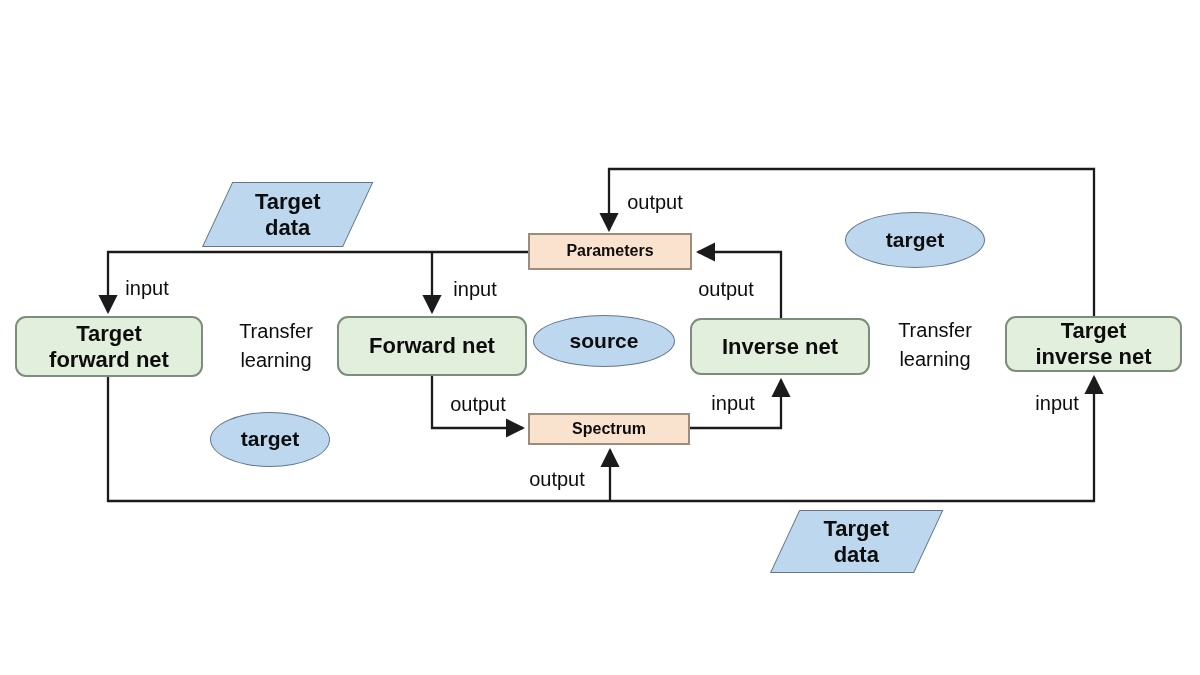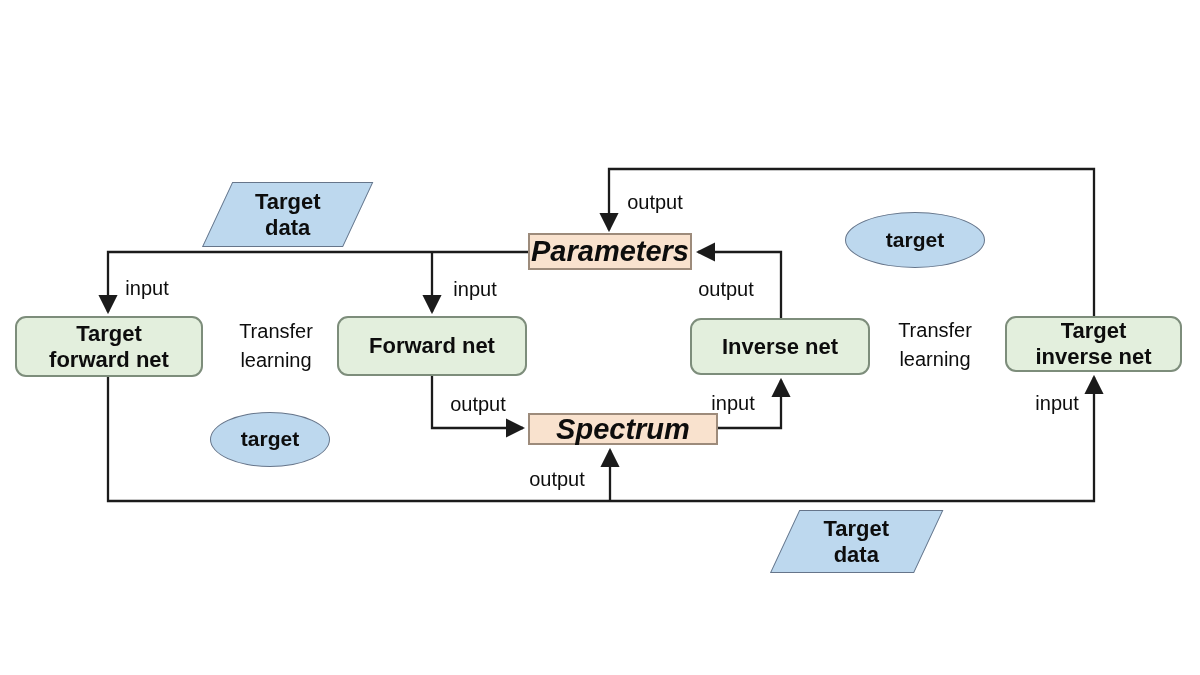--- a/index.html
+++ b/index.html
@@ -9,21 +9,21 @@
   #wires polyline{fill:none;stroke:var(--line,#1b1b1b);stroke-width:2.3px;}
   #wires .arrowhead{fill:var(--line,#1b1b1b);}
 
   .node{position:absolute;display:flex;align-items:center;justify-content:center;
         text-align:center;color:var(--text,#0d0d0d);font-weight:700;box-sizing:border-box;}
   .lbl{white-space:pre-line;line-height:1.18;}
 
   .net-box{background:var(--net-fill,#e3efdd);border:2px solid var(--net-border,#7d8d7b);
            border-radius:11px;font-size:22px;}
   .io-box{background:var(--io-fill,#f9e2ce);border:2px solid var(--io-border,#9d8b7b);
-          font-size:29px;font-style:italic;}
+          font-size:16px;}
   .ellipse{background:var(--data-fill,#bdd8ee);border:1.6px solid var(--data-border,#66758a);
            border-radius:50%;font-size:21px;}
   .para{background:var(--data-fill,#bdd8ee);border:1.6px solid var(--data-border,#66758a);
         transform:skewX(-25deg);transform-origin:left bottom;font-size:22px;}
   .para .lbl{transform:skewX(25deg);}
 
   .edge-label{position:absolute;text-align:center;color:var(--text,#0d0d0d);
               font-weight:400;font-size:20px;white-space:pre-line;line-height:1.45;}
 </style>
 </head>
@@ -58,24 +58,27 @@
     <span class="lbl">Inverse net</span>
   </div>
   <div class="node net-box" style="left:1005px;top:316px;width:177px;height:56px;">
     <span class="lbl">Target
 inverse net</span>
   </div>
 
   <div class="node io-box" style="left:528px;top:233px;width:164px;height:37px;">
     <span class="lbl">Parameters</span>
   </div>
-  <div class="node io-box" style="left:528px;top:413px;width:190px;height:32px;text-align:center;">
+  <div class="node io-box" style="left:528px;top:413px;width:162px;height:32px;text-align:center;">
     <span class="lbl">Spectrum</span>
   </div>
 
+  <div class="node ellipse" style="left:533px;top:315px;width:142px;height:52px;">
+    <span class="lbl">source</span>
+  </div>
   <div class="node ellipse" style="left:845px;top:212px;width:140px;height:56px;">
     <span class="lbl">target</span>
   </div>
   <div class="node ellipse" style="left:210px;top:412px;width:120px;height:55px;">
     <span class="lbl">target</span>
   </div>
 
   <div class="node para" style="left:202px;top:182px;width:141px;height:65px;">
     <span class="lbl">Target
 data</span>

